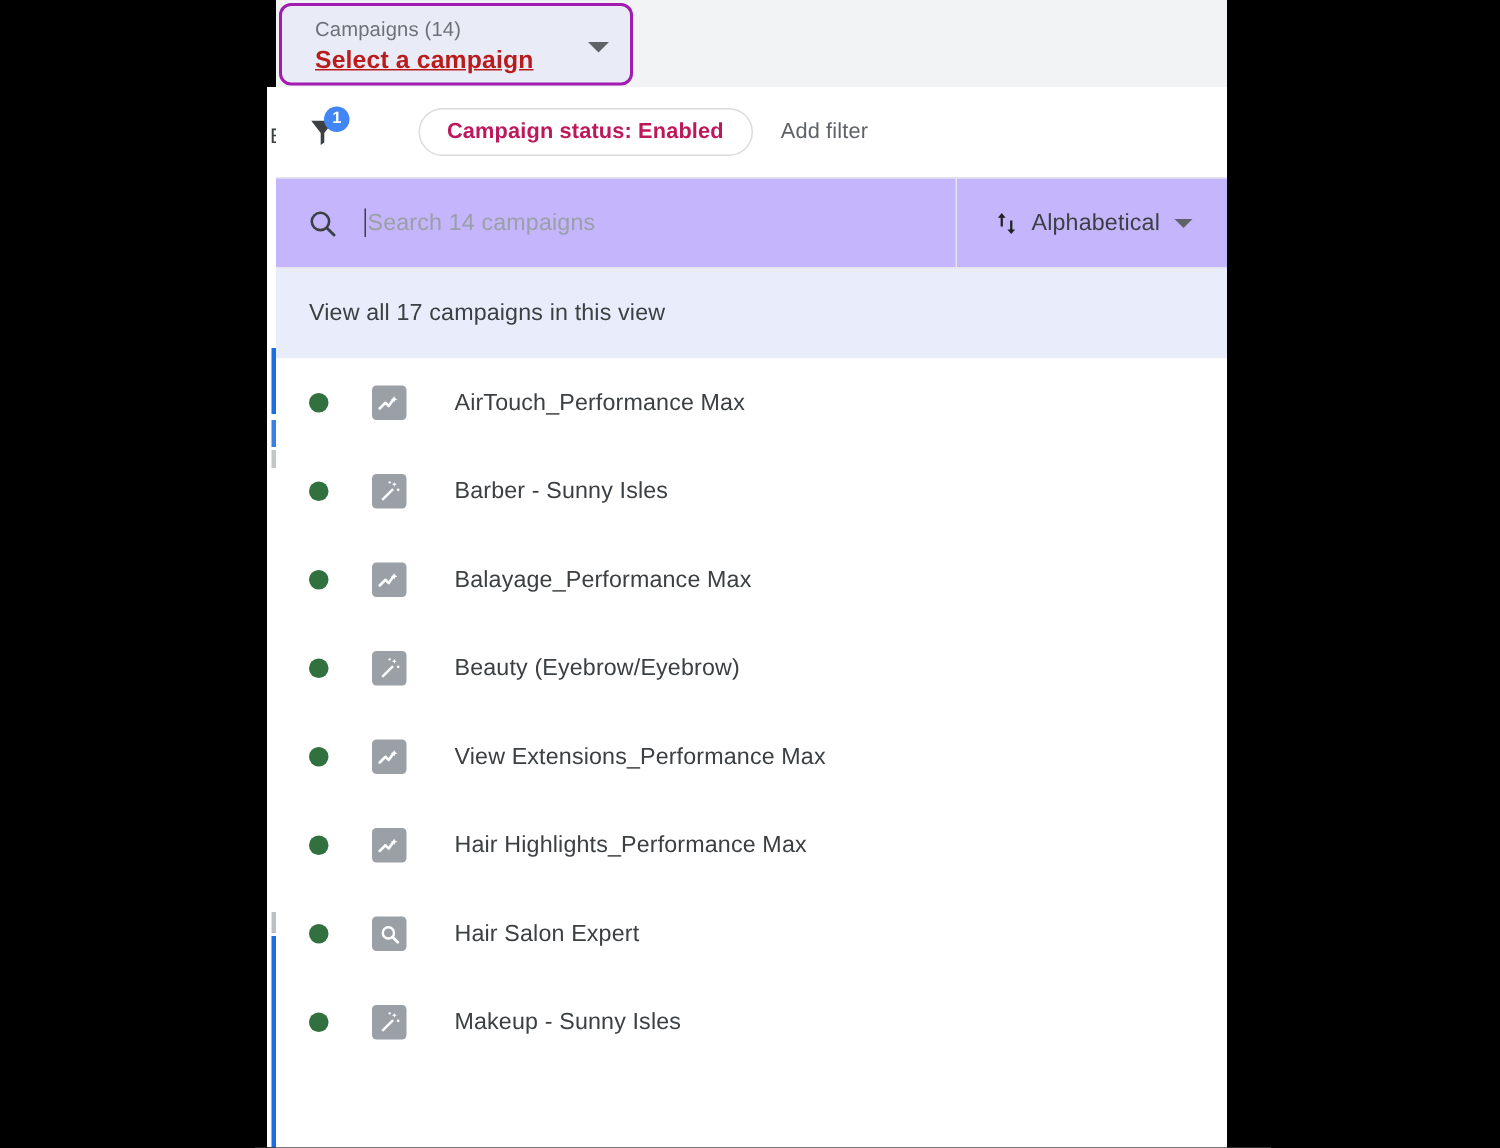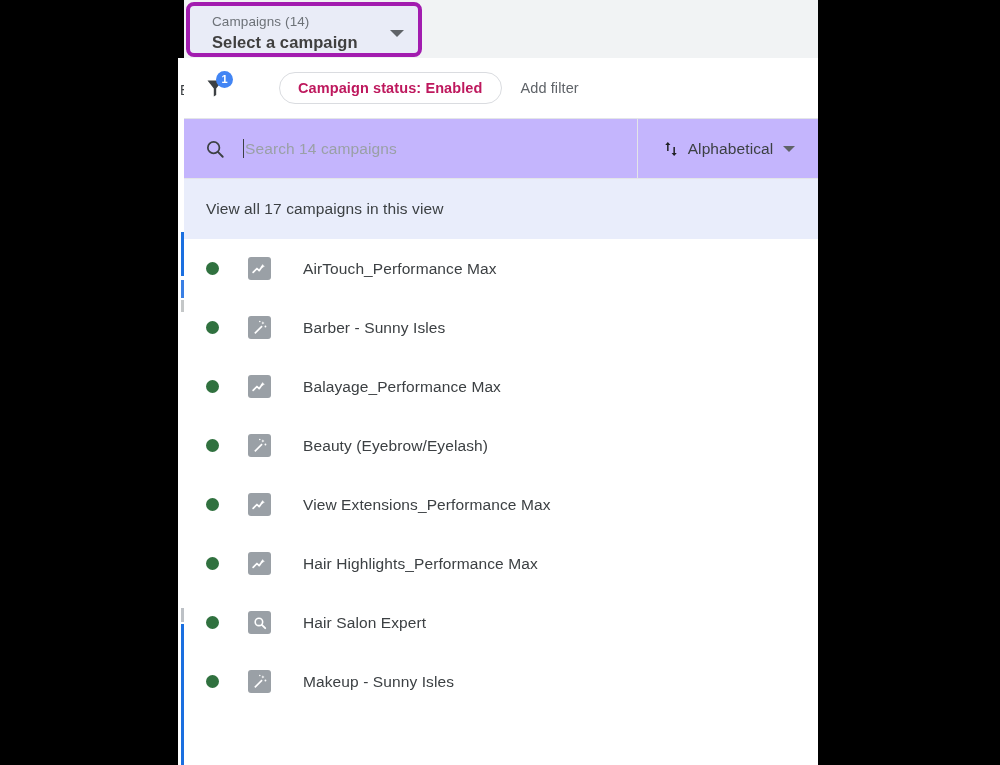--- a/index.html
+++ b/index.html
@@ -97,38 +97,39 @@
     width: 634px; height: 3px;
     background: linear-gradient(to bottom, rgba(60,64,67,0.13), rgba(60,64,67,0));
   }
 
   
   .selector {
     position: absolute;
     left: 2px; top: 2px;
     width: 236px; height: 55px;
     background: #e9ecf7;
-    border: 4px solid #a21caf;
+    border: 2px solid #a21caf;
     border-radius: 8px;
     padding: 7px 14px 0 22px;
     cursor: pointer;
   }
   .selector-sub {
     font-size: 13.5px;
     color: #6d7278;
     line-height: 17px;
     letter-spacing: 0.1px;
   }
   .selector-main {
     font-size: 16.5px;
-    color: #404040;
+    color: #b91c1c;
     font-weight: 700;
     line-height: 22px;
     letter-spacing: 0.1px;
     margin-top: 1px;
+    text-decoration: underline;
   }
   .selector-caret {
     position: absolute;
     right: 14px; top: 24px;
     width: 0; height: 0;
     border-left: 7px solid transparent;
     border-right: 7px solid transparent;
     border-top: 7px solid #5f6368;
   }
 
@@ -410,21 +411,21 @@
           <div class="list-item">
             <span class="status-dot" style="background: rgb(48, 113, 63);"></span>
             <span class="type-icon">
               <svg width="17" height="17" viewBox="0 0 24 24">
                 <path d="M4.6 19.4l10.2-10.2 1.6 1.6L6.2 21z" fill="#ffffff"></path>
                 <path d="M16.8 3.2l.7 1.6 1.6.7-1.6.7-.7 1.6-.7-1.6-1.6-.7 1.6-.7z" fill="#ffffff"></path>
                 <circle cx="20.4" cy="10.6" r="1.3" fill="#ffffff"></circle>
                 <circle cx="12.4" cy="3.6" r="1.1" fill="#ffffff"></circle>
               </svg>
             </span>
-            <span class="item-label">Beauty (Eyebrow/Eyelash)</span>
+            <span class="item-label">Beauty (Eyebrow/Eyebrow)</span>
           </div>
           <div class="list-item">
             <span class="status-dot" style="background: rgb(48, 113, 63);"></span>
             <span class="type-icon">
               <svg width="17" height="17" viewBox="0 0 24 24">
                 <path d="M3 17.4l5.4-5.4 3.1 3.1 4.2-5.9" fill="none" stroke="#ffffff" stroke-width="2.4" stroke-linecap="round" stroke-linejoin="round"></path>
                 <path d="M16.6 5.6l1 2.1 2.1 1-2.1 1-1 2.1-1-2.1-2.1-1 2.1-1z" fill="#ffffff"></path>
               </svg>
             </span>
             <span class="item-label">View Extensions_Performance Max</span>

